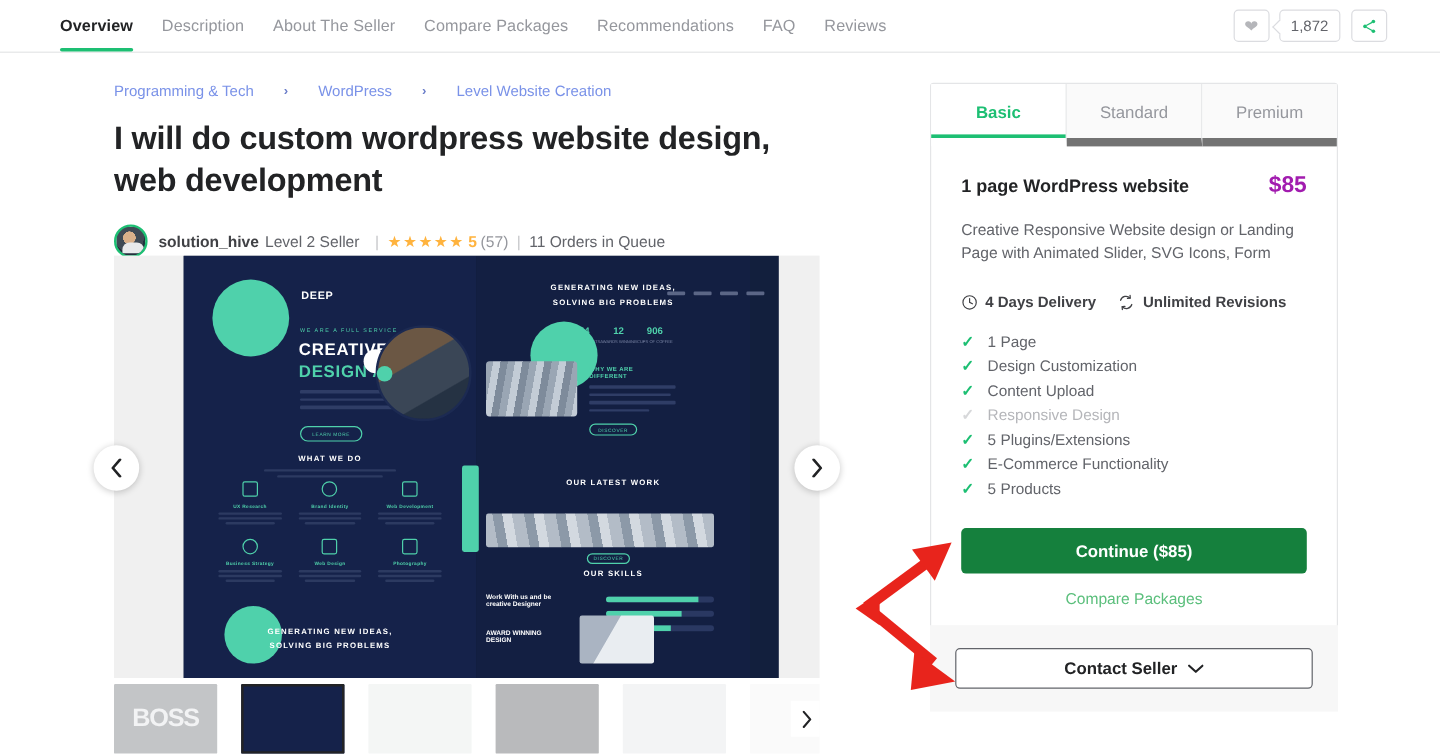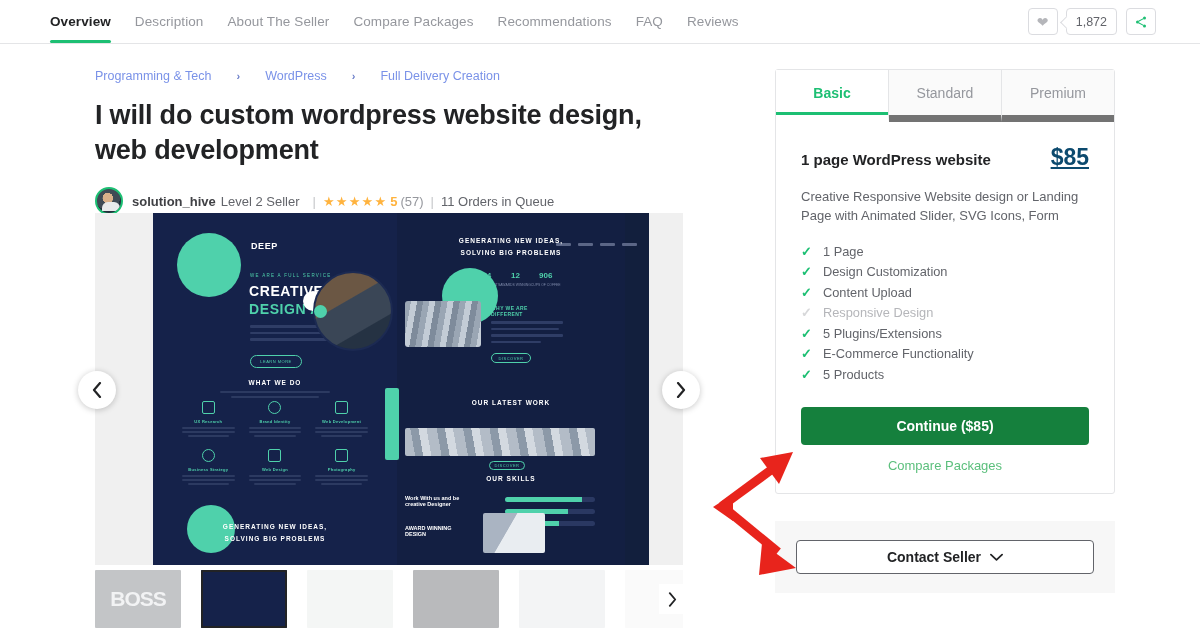--- a/index.html
+++ b/index.html
@@ -172,21 +172,21 @@
     flex:1; display:flex; align-items:center; justify-content:center;
     font-size:14px; color:#95979d; background:#fafafa; border-bottom:7px solid #737373;
     border-right:1px solid #e4e5e7; cursor:pointer; position:relative;
   }
   .pkgtab:last-child { border-right:none; }
   .pkgtab.active { background:#fff; color:#1dbf73; font-weight:bold; border-bottom-color:transparent; }
   .pkgtab.active::after { content:""; position:absolute; left:0; right:0; bottom:0; height:3px; background:#1dbf73; }
   .pkgbody { padding:22px 25px 20px; }
   .pkghead { display:flex; justify-content:space-between; align-items:baseline; }
   .pkgname { font-size:15px; font-weight:bold; color:#222325; }
-  .pkgprice { font-size:23px; font-weight:bold; color:#0c4a6e;text-decoration:underline; }
+  .pkgprice { font-size:19px; font-weight:bold; color:#a21caf; }
   .pkgdesc { margin-top:17px; font-size:13px; line-height:1.45; color:#62646a; }
   .pkgmeta { margin-top:24px; display:flex; align-items:center; gap:18px; font-size:12.5px; font-weight:bold; color:#404145; }
   .pkgmeta .m { display:flex; align-items:center; gap:6px; }
   .feats { margin-top:18px; }
   .feat { display:flex; align-items:center; gap:10px; font-size:12.8px; color:#62646a; margin-bottom:5.5px; }
   .feat .ck { color:#1dbf73; font-size:13px; font-weight:bold; width:12px; }
   .feat.off .ck { color:#d7d8da; }
   .feat.off .lbl { color:#b5b6ba; }
   .continue {
     margin-top:20px; width:100%; height:38px; border:none; border-radius:4px;
@@ -240,21 +240,21 @@
       </div>
     </div>
   </div>
 
   <div class="leftcol">
     <div class="breadcrumb">
       <span class="crumb">Programming &amp; Tech</span>
       <span class="crumb-sep">›</span>
       <span class="crumb">WordPress</span>
       <span class="crumb-sep">›</span>
-      <span class="crumb">Full Delivery Creation</span>
+      <span class="crumb">Level Website Creation</span>
     </div>
 
     <h1 class="gig-title">I will do custom wordpress website design, web development</h1>
 
     <div class="sellerrow">
       <div class="avatar"></div>
       <span class="seller-name">solution_hive</span>
       <span class="seller-level">Level 2 Seller</span>
       <span class="pipe">|</span>
       <span class="stars">★★★★★</span>
@@ -449,20 +449,37 @@
       <div class="pkgtab active">Basic</div>
       <div class="pkgtab">Standard</div>
       <div class="pkgtab">Premium</div>
     </div>
     <div class="pkgbody">
       <div class="pkghead">
         <span class="pkgname">1 page WordPress website</span>
         <span class="pkgprice">$85</span>
       </div>
       <div class="pkgdesc">Creative Responsive Website design or Landing Page with Animated Slider, SVG Icons, Form</div>
+      <div class="pkgmeta">
+        <span class="m">
+          <svg width="14" height="14" viewBox="0 0 24 24">
+            <circle cx="12" cy="12" r="9.5" fill="none" stroke="#404145" stroke-width="1.7"></circle>
+            <polyline points="12,6.5 12,12 16,14" fill="none" stroke="#404145" stroke-width="1.7" stroke-linecap="round"></polyline>
+          </svg>
+          <span>4 Days Delivery</span>
+        </span>
+        <span class="m">
+          <svg width="15" height="14" viewBox="0 0 24 24">
+            <path d="M4 9a8 8 0 0 1 13.5-3.2M20 15a8 8 0 0 1-13.5 3.2" fill="none" stroke="#404145" stroke-width="1.8" stroke-linecap="round"></path>
+            <polyline points="17.5,1.8 17.8,5.9 13.8,6.2" fill="none" stroke="#404145" stroke-width="1.8" stroke-linecap="round" stroke-linejoin="round"></polyline>
+            <polyline points="6.5,22.2 6.2,18.1 10.2,17.8" fill="none" stroke="#404145" stroke-width="1.8" stroke-linecap="round" stroke-linejoin="round"></polyline>
+          </svg>
+          <span>Unlimited Revisions</span>
+        </span>
+      </div>
 
       <div class="feats">
         <div class="feat">
           <span class="ck">✓</span>
           <span class="lbl">1 Page</span>
         </div>
         <div class="feat">
           <span class="ck">✓</span>
           <span class="lbl">Design Customization</span>
         </div>

